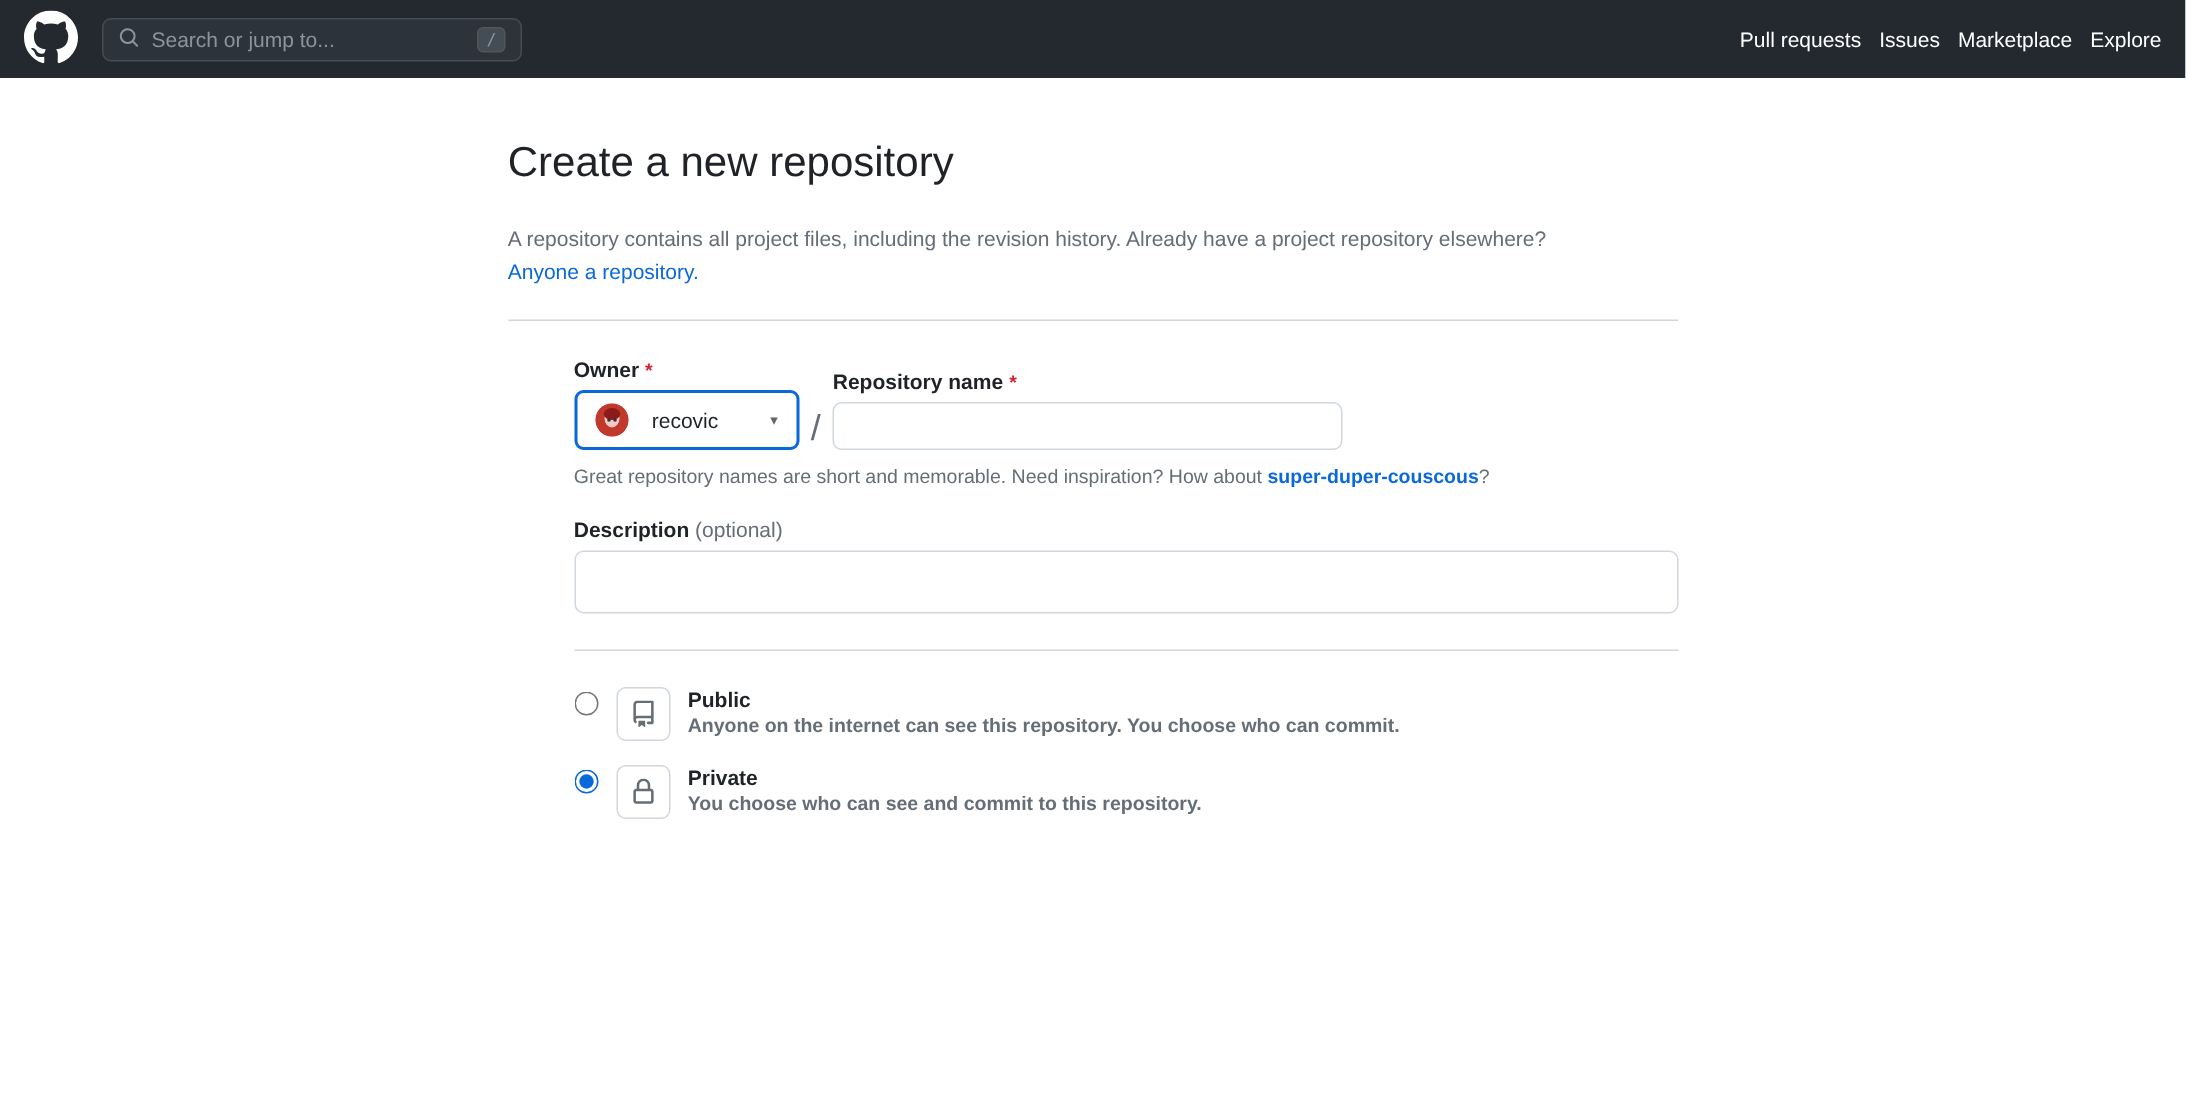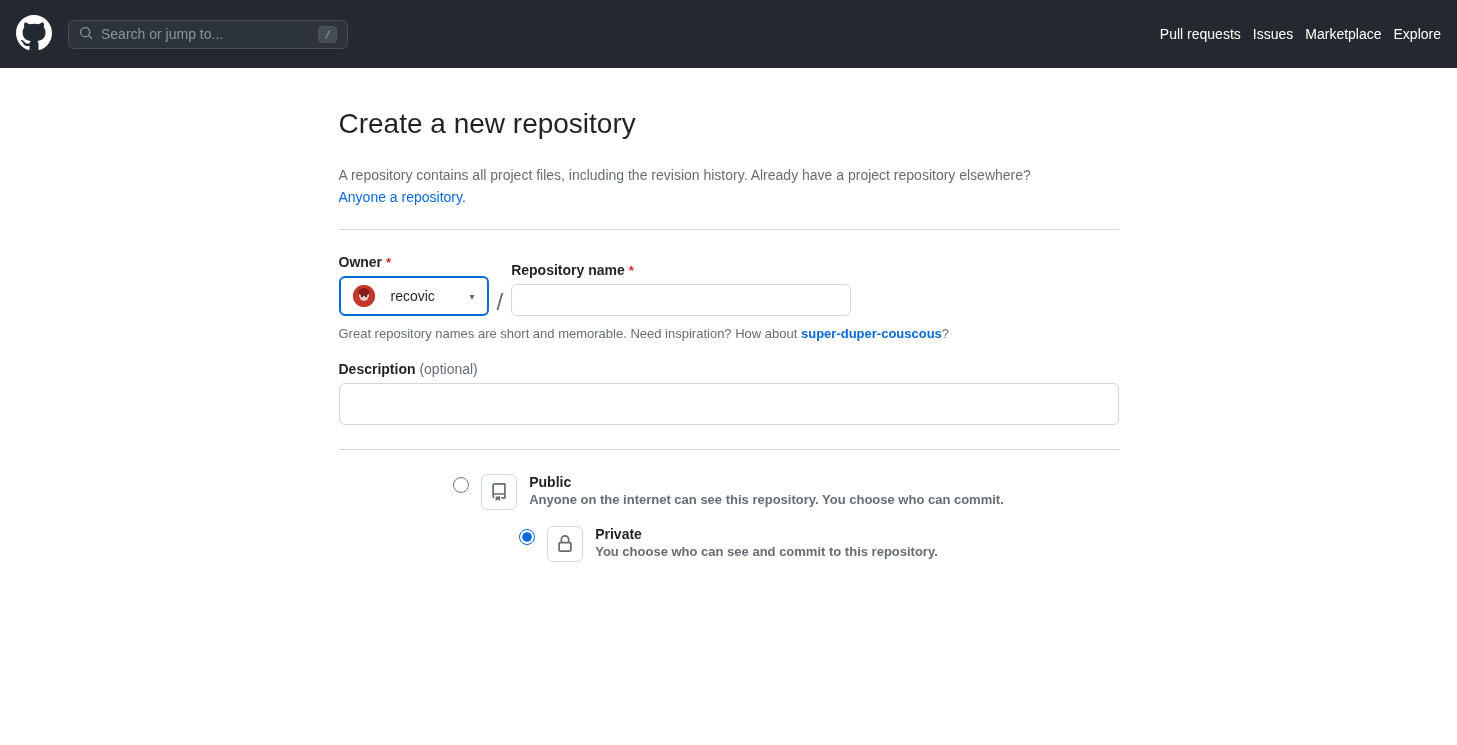--- a/index.html
+++ b/index.html
@@ -4,21 +4,21 @@
   <style>
     * { box-sizing: border-box; margin: 0; padding: 0; }
     body { font-family: -apple-system, BlinkMacSystemFont, "Segoe UI", Helvetica, Arial, sans-serif; font-size: 14px; background: #fff; color: #1f2328; }
 
     
     .nav-bar {
       background: #24292f;
       display: flex;
       align-items: center;
       padding: 0 16px;
-      height: 68px;
+      height: 52px;
       gap: 16px;
     }
     .nav-logo {
       width: 36px;
       height: 36px;
       flex-shrink: 0;
     }
     .nav-search {
       display: flex;
       align-items: center;
@@ -81,21 +81,21 @@
       text-decoration: none;
       font-size: 14px;
     }
 
     .divider {
       border: none;
       border-top: 1px solid #d0d7de;
       margin: 24px 0;
     }
 
-    .form-section { margin-top: 8px; }
+    .form-section { margin-top: 8px; margin-left: 44px; }
 
     .owner-repo-row {
       display: flex;
       align-items: flex-end;
       gap: 8px;
       margin-bottom: 10px;
     }
 
     .field-group {
       display: flex;
@@ -206,21 +206,20 @@
       height: 42px;
       outline: none;
       background: #fff;
     }
 
     .visibility-section {
       margin-top: 20px;
       display: flex;
       flex-direction: column;
       gap: 16px;
-      align-items: center;
     }
 
     .visibility-option {
       display: flex;
       align-items: flex-start;
       gap: 12px;
     }
 
     .radio-input {
       margin-top: 3px;

